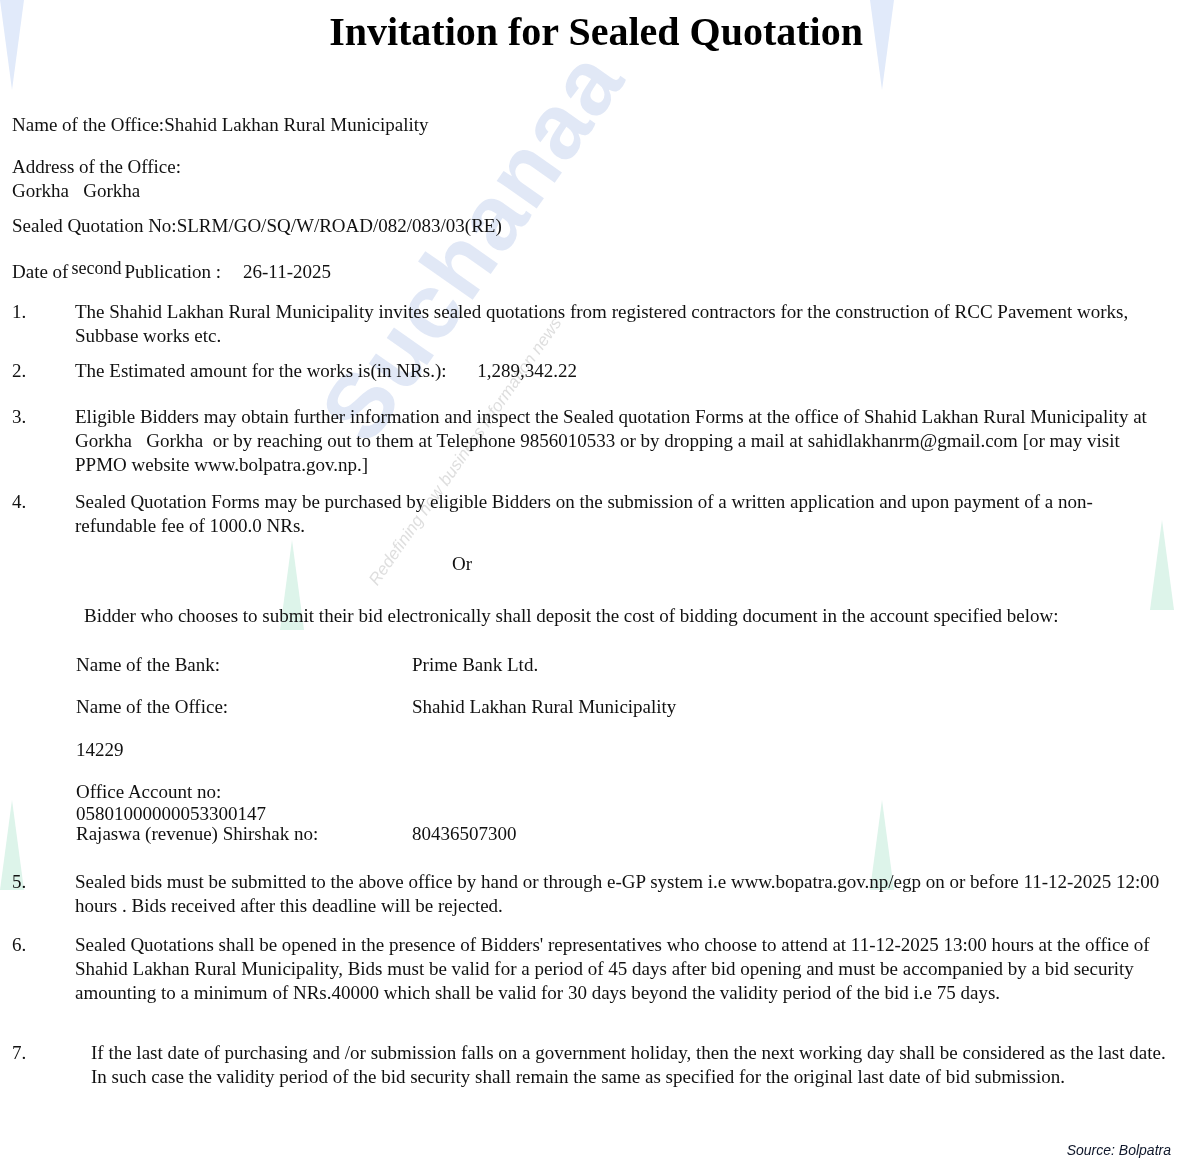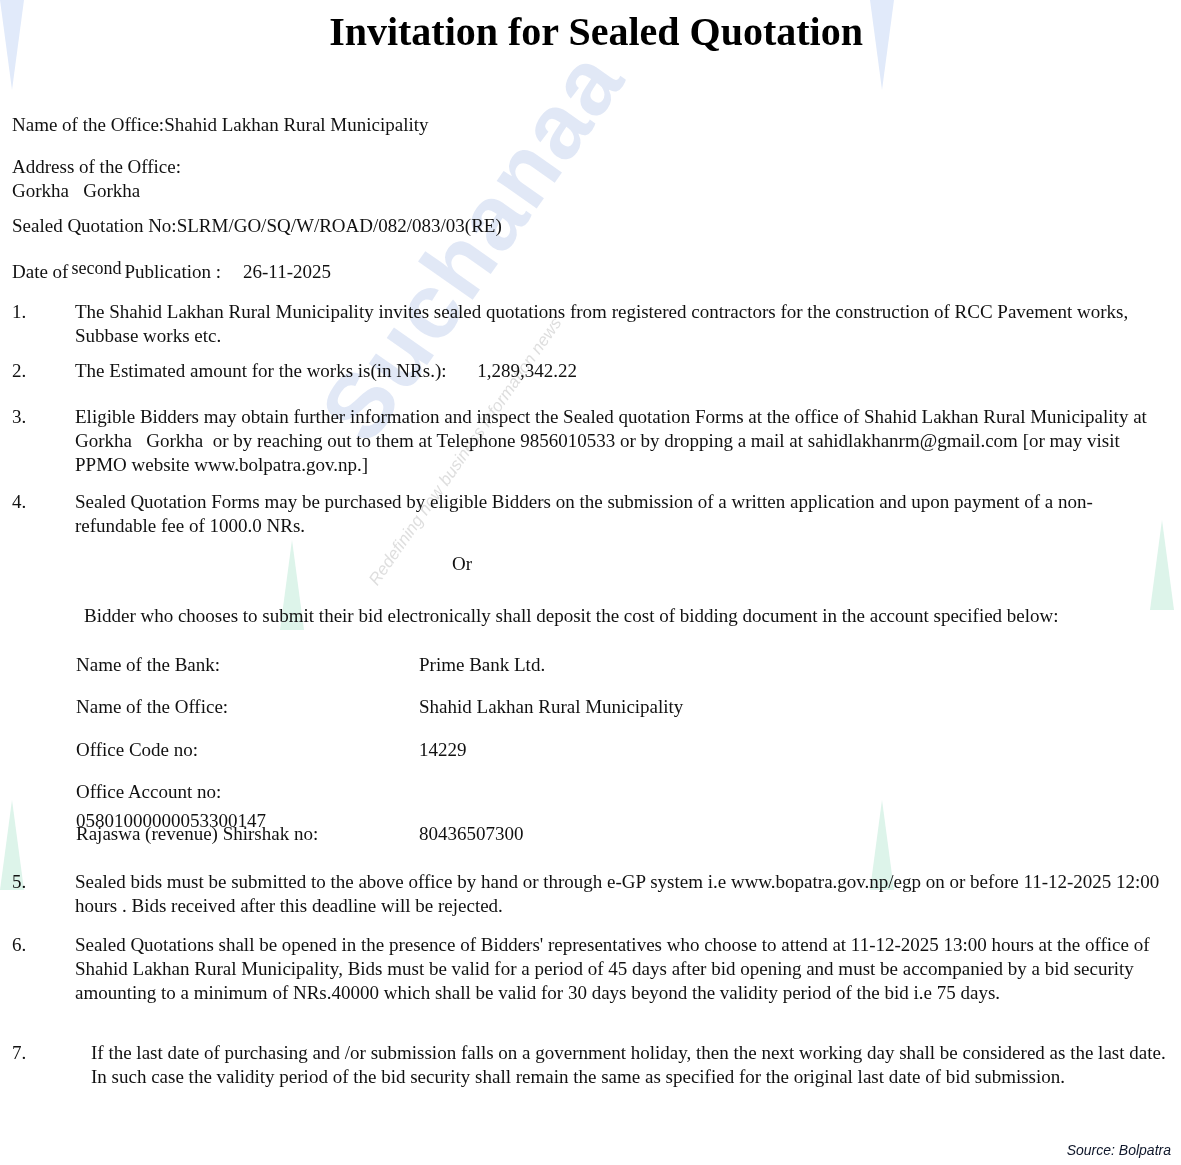--- a/index.html
+++ b/index.html
@@ -25,21 +25,21 @@
   .arrow-green { width: 0; height: 0; border-left: 12px solid transparent; border-right: 12px solid transparent; border-bottom: 90px solid rgba(120,210,170,0.25); }
 
   h1 {
     position: absolute; left: 0; width: 1192px; top: 8px; margin: 0;
     text-align: center; font-size: 40px; font-weight: bold; color: #000;
   }
   .line { position: absolute; left: 12px; white-space: nowrap; }
   .item { position: absolute; left: 12px; width: 1160px; display: flex; line-height: 24px; }
   .item .num { width: 63px; flex: none; }
   .item .txt { flex: 1; }
-  .bank-row { position: absolute; left: 76px; display: flex; white-space: nowrap; gap: 7px; }
+  .bank-row { position: absolute; left: 76px; display: flex; white-space: nowrap; }
   .bank-row .lbl { width: 336px; }
   .source {
     position: absolute; right: 10px; top: 1142px;
     font-family: "Liberation Sans", sans-serif; font-style: italic; font-size: 14px; color: #0f172a;
   }
   sup.second { font-size: 18px; vertical-align: 4px; margin: 0 3px; }
 </style>
 </head>
 <body>
 
@@ -94,21 +94,20 @@
 
 <div class="bank-row" style="top:654px;">
   <span class="lbl">Name of the Bank:</span>
     <span>Prime Bank Ltd.</span>
 </div>
 <div class="bank-row" style="top:696px;">
   <span class="lbl">Name of the Office:</span>
     <span>Shahid Lakhan Rural Municipality</span>
 </div>
 <div class="bank-row" style="top:739px;">
-  <span class="lbl">Office Code no:</span>
     <span>14229</span>
 </div>
 <div class="bank-row" style="top:781px;flex-direction:column;">
   <span class="lbl">Office Account no:</span>
     <span>05801000000053300147</span>
 </div>
 <div class="bank-row" style="top:823px;">
   <span class="lbl">Rajaswa (revenue) Shirshak no:</span>
     <span>80436507300</span>
 </div>

